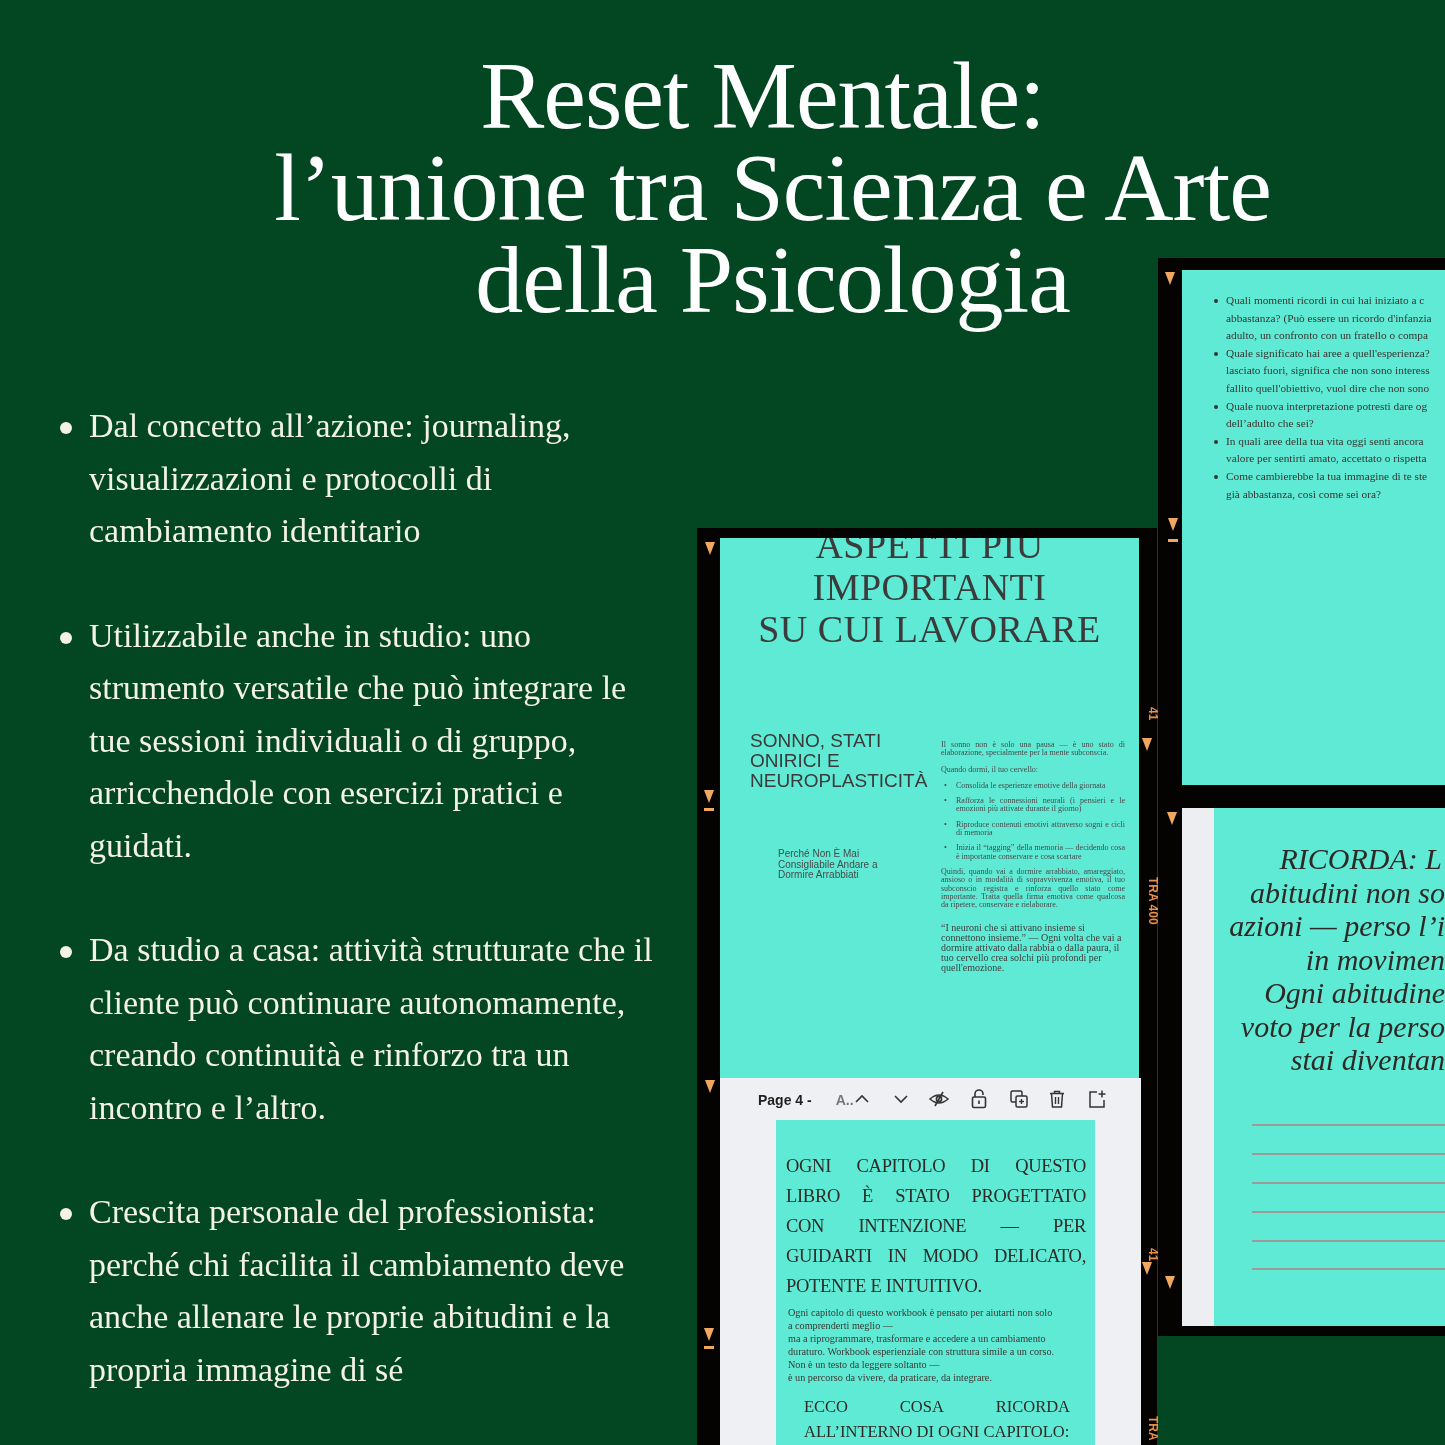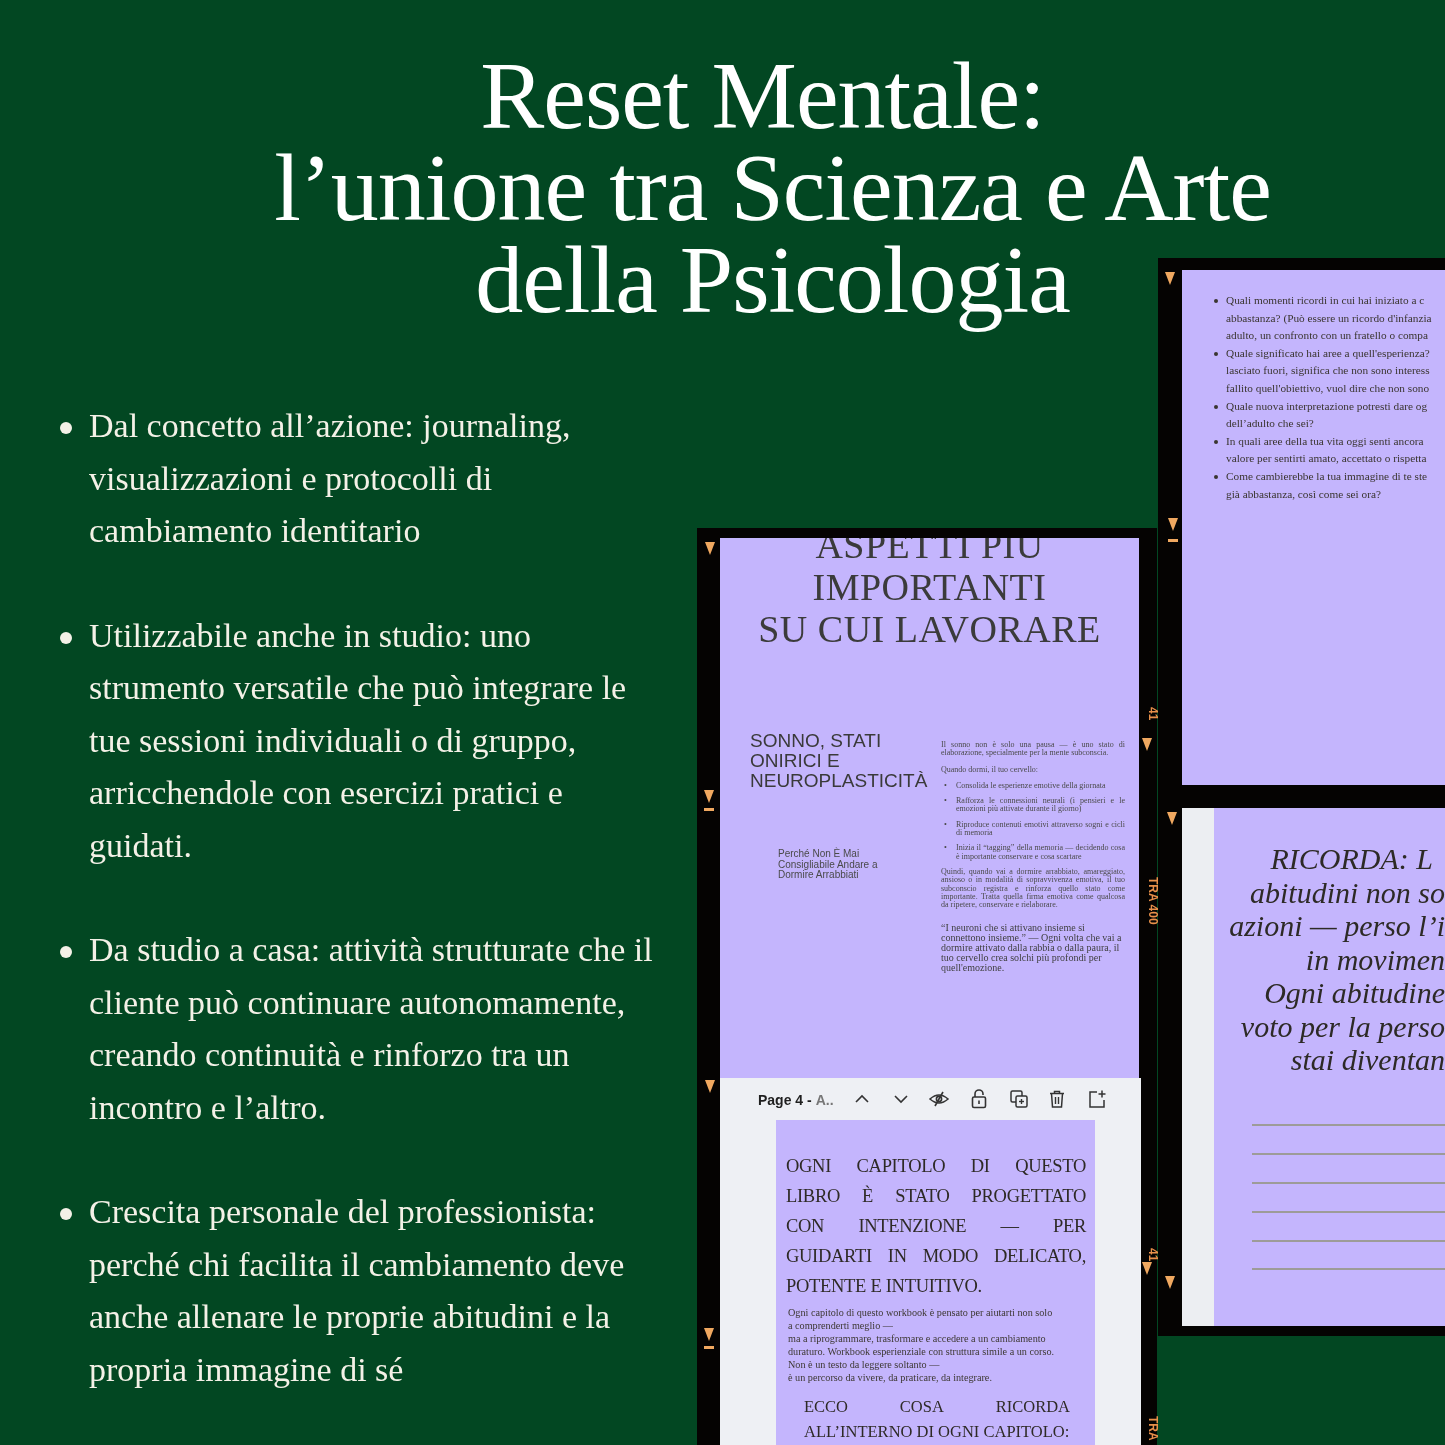--- a/index.html
+++ b/index.html
@@ -18,41 +18,41 @@
   .bullets li.b1 { margin-bottom: 52px; }
   .bullets li.b2 { margin-bottom: 52px; }
   .bullets li.b3 { margin-bottom: 52px; }
 
   
   .film { position: absolute; background: #050302; }
   .sprocket { position: absolute; width: 0; height: 0; border-left: 5px solid transparent; border-right: 5px solid transparent; border-top: 13px solid #f0a860; }
   .sprocket-bar { position: absolute; width: 10px; height: 3px; background: #f0a860; }
   .film-label { position: absolute; color: #e8904a; font-family: "Liberation Sans", sans-serif; font-weight: bold; font-size: 12px; transform: rotate(90deg); transform-origin: left top; white-space: nowrap; }
 
-  .page { position: absolute; background: #c4b5fd; overflow: hidden; }
+  .page { position: absolute; background: #5eead4; overflow: hidden; }
 
   
   .qa-list { position: absolute; left: 30px; top: 22px; width: 320px; font-family: "Liberation Serif", serif; font-size: 11.3px; line-height: 17.6px; color: #3a3530; list-style: none; white-space: nowrap; }
   .qa-list li { position: relative; padding-left: 14px; }
   .qa-list li::before { content: ""; position: absolute; left: 2px; top: 7px; width: 4px; height: 4px; border-radius: 50%; background: #3a3530; }
 
   
   .aspetti { position: absolute; left: 0; right: 0; top: -14px; text-align: center; font-family: "Liberation Serif", serif; color: #3b3b3b; font-size: 38px; line-height: 42px; letter-spacing: 0.5px; }
   .sonno-title { position: absolute; left: 30px; top: 193px; font-family: "Liberation Sans", sans-serif; font-size: 19px; line-height: 20px; color: #3a3a3a; }
   .sonno-sub { position: absolute; left: 58px; top: 311px; font-family: "Liberation Sans", sans-serif; font-size: 10px; line-height: 10.5px; color: #4a4a4a; }
   .sonno-body { position: absolute; left: 221px; top: 203px; width: 184px; font-family: Liberation Serif, serif; font-size: 8px; line-height: 8.3px; color: #4a4a4a; text-align: justify; }
   .sonno-body p { margin-bottom: 8px; }
   .sonno-body ul { list-style: none; margin-top: 6px; }
   .sonno-body ul li { position: relative; padding-left: 15px; margin-bottom: 7px; }
   .sonno-body ul li::before { content: "•"; position: absolute; left: 3px; top: 0; }
   .sonno-quote { font-size: 10px; line-height: 10px; text-align: left; margin-top: 14px; color: #3f3f3f; }
 
   
   .canva-bg { position: absolute; background: #eef0f4; }
-  .canva-toolbar { position: absolute; left: 38px; top: 12px; height: 20px; display: flex; align-items: center; font-family: "Liberation Sans", sans-serif; font-size: 14px; color: #1f1f1f; }
+  .canva-toolbar { position: absolute; left: 38px; top: 12px; height: 20px; display: flex; align-items: center; font-family: "Liberation Sans", sans-serif; font-size: 14px; color: #1f1f1f; gap: 20px; }
   .canva-toolbar .pg { font-weight: bold; }
   .canva-toolbar .pg-sub { color: #777; font-weight: bold; margin-left: 4px; }
   .tb-icon { position: absolute; top: 10px; width: 22px; height: 22px; display: flex; align-items: center; justify-content: center; }
   .ogni-title { position: absolute; left: 10px; top: 31px; width: 300px; font-family: "Liberation Serif", serif; font-size: 18.5px; line-height: 30px; color: #2e2a26; text-align: justify; text-align-last: justify; letter-spacing: -0.3px; }
   .ogni-title span { display: block; }
   .ogni-title span.last { text-align-last: left; }
   .ogni-body { position: absolute; left: 12px; top: 187px; width: 300px; font-family: "Liberation Serif", serif; font-size: 10.2px; line-height: 12.9px; color: #3d3833; white-space: nowrap; }
   .ecco { position: absolute; left: 28px; top: 274px; width: 266px; font-family: "Liberation Serif", serif; font-size: 16.5px; line-height: 25px; color: #2e2a26; }
   .ecco .r1 { display: flex; justify-content: space-between; }
 
@@ -110,21 +110,21 @@
     <li><span>Quale significato hai aree a quell'esperienza?</span><br><span>lasciato fuori, significa che non sono interess</span><br><span>fallito quell'obiettivo, vuol dire che non sono</span></li>
     <li><span>Quale nuova interpretazione potresti dare og</span><br><span>dell’adulto che sei?</span></li>
     <li><span>In quali aree della tua vita oggi senti ancora</span><br><span>valore per sentirti amato, accettato o rispetta</span></li>
     <li><span>Come cambierebbe la tua immagine di te ste</span><br><span>già abbastanza, così come sei ora?</span></li>
   </ul>
 </div>
 
 <div class="page" style="left:1182px; top:808px; width:263px; height:518px;">
   <div style="position:absolute; left:0; top:0; width:32px; height:100%; background:#eceef2;"></div>
   <div class="ricorda" style="left:-20px; width:283px; text-align:right;">
-    <div style="text-align:right; padding-right:12px;">RICORDA: L</div>
+    <div style="text-align:right; padding-right:3px;">RICORDA: L</div>
     <div>abitudini non so</div>
     <div>azioni — perso l’i</div>
     <div>in movimen</div>
     <div>Ogni abitudine</div>
     <div>voto per la perso</div>
     <div>stai diventan</div>
   </div>
   <div class="rule" style="left:70px; top:316px;"></div>
   <div class="rule" style="left:70px; top:345px;"></div>
   <div class="rule" style="left:70px; top:374px;"></div>

